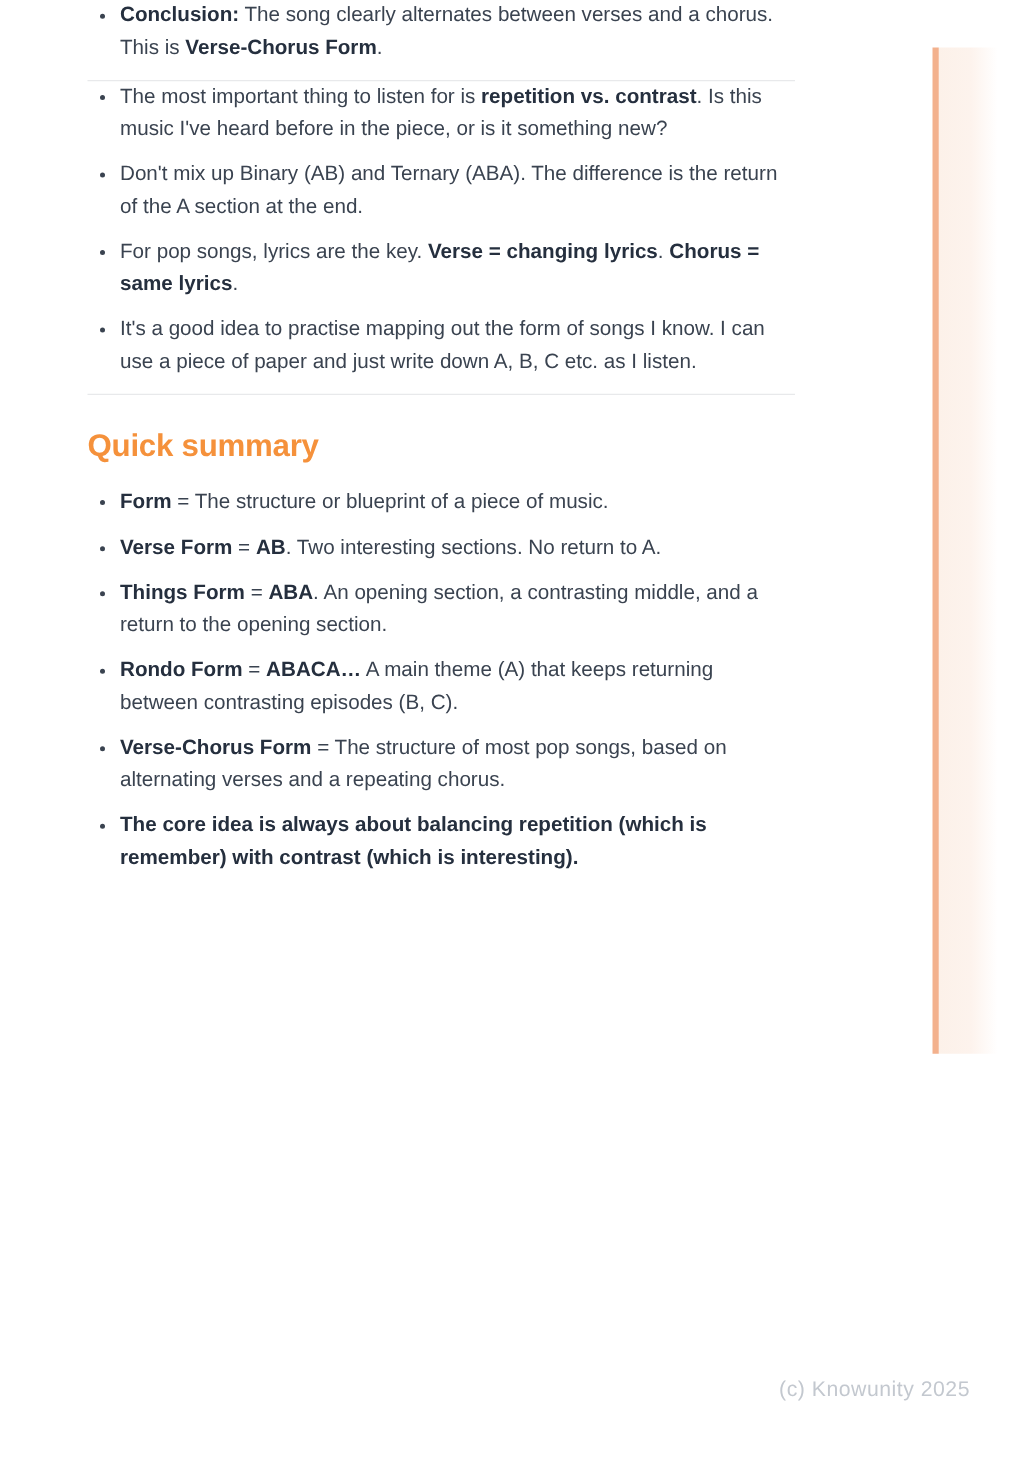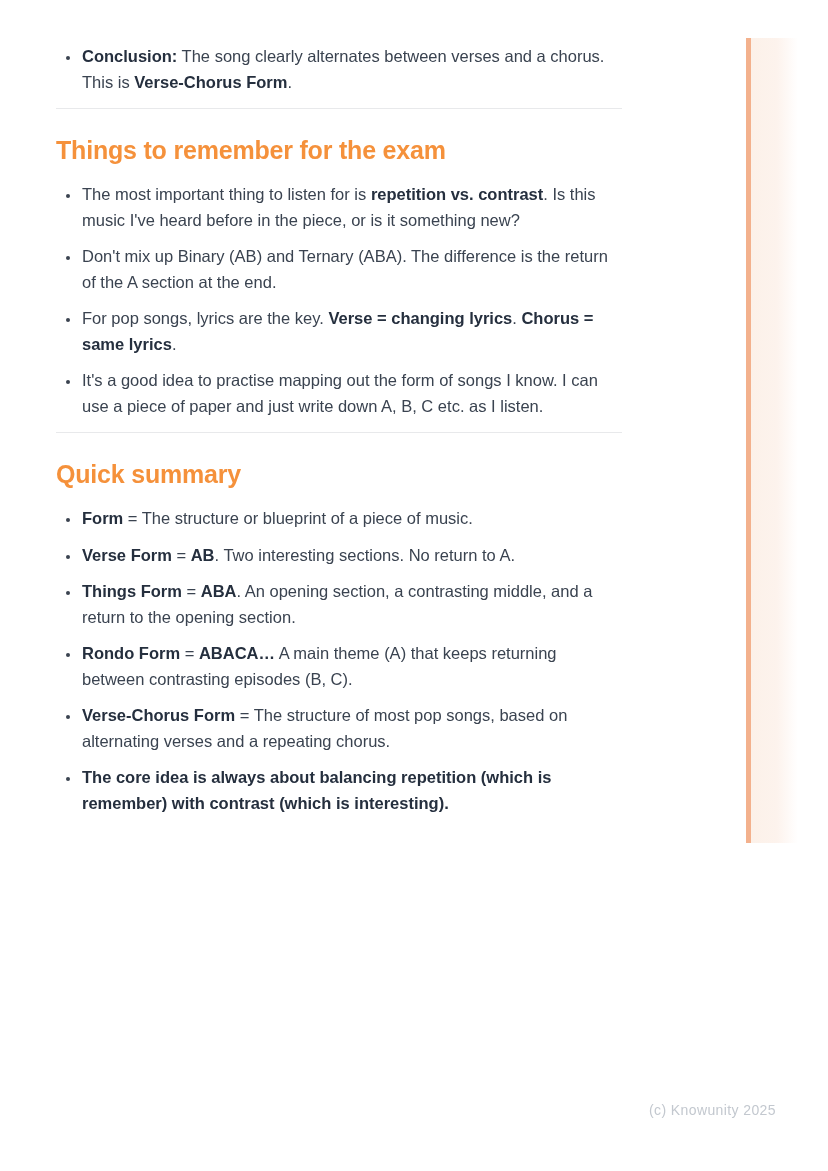--- a/index.html
+++ b/index.html
@@ -16,23 +16,22 @@
   body{
     width:828px;height:1171px;
     background:var(--page-bg);
     font-family:"Liberation Sans", sans-serif;
     color:var(--text);
     position:relative;
     overflow:hidden;
   }
   .content{
     position:absolute;
-    left:56px;top:0;
+    left:70px;top:0;
     width:566px;
-    margin-top:44px;
   }
   ul.bullets{
     margin:0;
     padding-left:25px;
     font-size:16.5px;
     line-height:25.5px;
     list-style:disc outside;
   }
   ul.bullets li{
     margin-bottom:11px;
@@ -69,40 +68,39 @@
     top:38px;
     width:47px;
     height:805px;
     border-left:5px solid var(--strip-border);
     background:linear-gradient(90deg, var(--strip-fill) 0%, #FDF3ED 55%, #FFFFFF 100%);
   }
   .footer{
     position:absolute;
     top:1102px;
     right:52px;
-    font-size:14px;
+    font-size:17px;
     letter-spacing:0.4px;
     color:var(--footer-gray);
     text-align:center;
   }
 </style>
 </head>
 <body>
 
 <div class="page">
 
   <div class="content">
 
     <ul class="bullets intro-list">
         <li><strong>Conclusion:</strong><span> The song clearly alternates between verses and a chorus. This is </span><strong>Verse-Chorus Form</strong><span>.</span></li>
       </ul>
 
     <hr class="divider">
 
-    <h2 class="heading">Things to remember for the exam</h2>
 
     <ul class="bullets">
         <li><span>The most important thing to listen for is </span><strong>repetition vs. contrast</strong><span>. Is this music I've heard before in the piece, or is it something new?</span></li>
         <li><span>Don't mix up Binary (AB) and Ternary (ABA). The difference is the return of the A section at the end.</span></li>
         <li><span>For pop songs, lyrics are the key. </span><strong>Verse = changing lyrics</strong><span>. </span><strong>Chorus = same lyrics</strong><span>.</span></li>
         <li><span>It's a good idea to practise mapping out the form of songs I know. I can use a piece of paper and just write down A, B, C etc. as I listen.</span></li>
       </ul>
 
     <hr class="divider">
 

